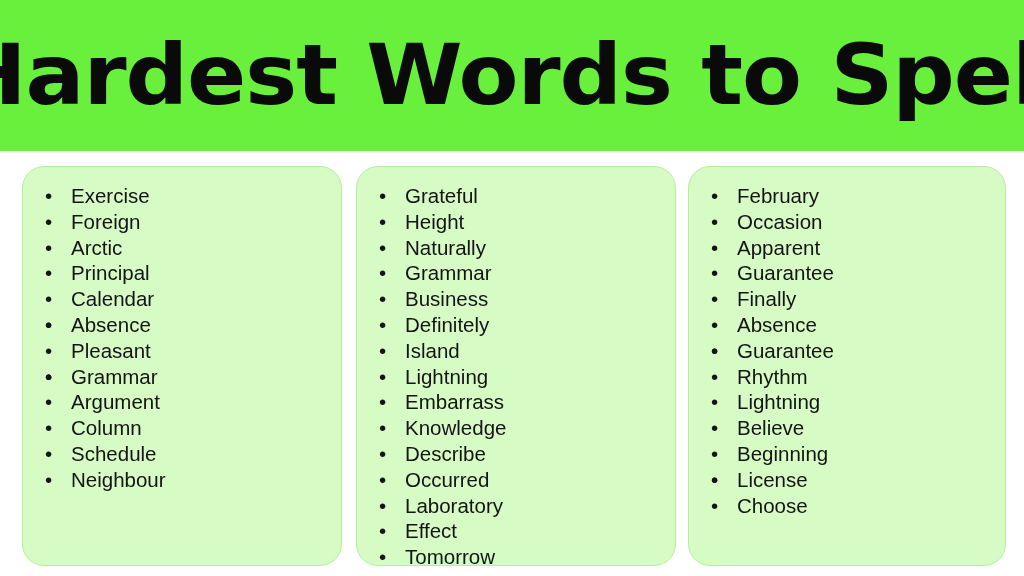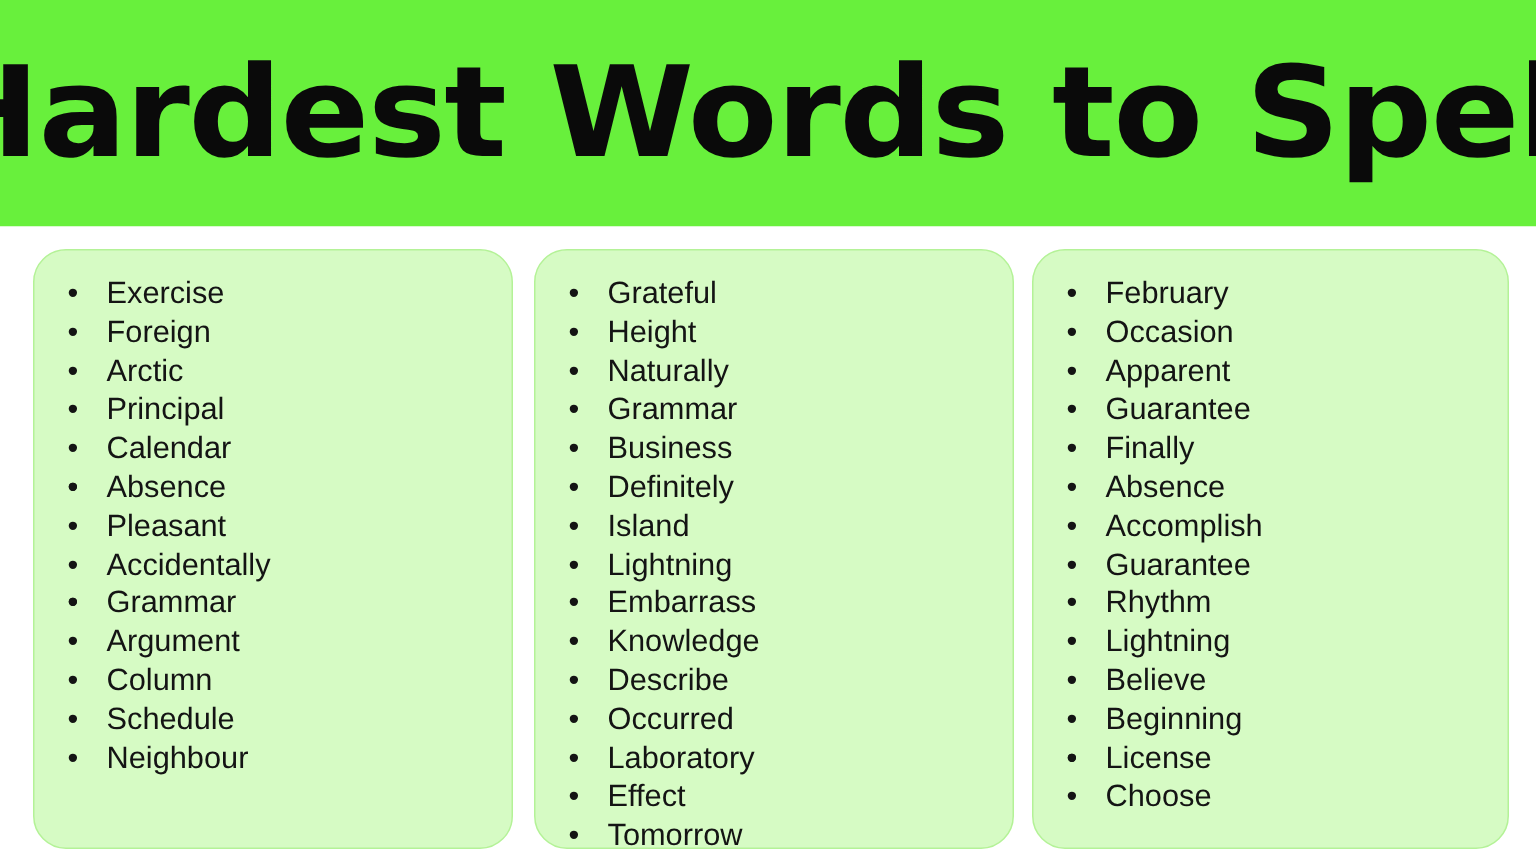--- a/index.html
+++ b/index.html
@@ -100,21 +100,21 @@
   <div class="word-card" id="word-card-1">
     <ul class="word-list" id="list-1">
         <li class="word-item"><span class="bullet">•</span><span>Exercise</span></li>
         <li class="word-item"><span class="bullet">•</span><span>Foreign</span></li>
         <li class="word-item"><span class="bullet">•</span><span>Arctic</span></li>
         <li class="word-item"><span class="bullet">•</span><span>Principal</span></li>
         <li class="word-item"><span class="bullet">•</span><span>Calendar</span></li>
         <li class="word-item"><span class="bullet">•</span></li>
         <li class="word-item"><span class="bullet">•</span><span>Absence</span></li>
         <li class="word-item"><span class="bullet">•</span><span>Pleasant</span></li>
-        <li class="word-item"><span class="bullet">•</span><span>Accidentally</span></li>
+        <li class="word-item"><span class="bullet">•</span></li>
         <li class="word-item"><span class="bullet">•</span></li>
         <li class="word-item"><span class="bullet">•</span><span>Grammar</span></li>
         <li class="word-item"><span class="bullet">•</span><span>Argument</span></li>
         <li class="word-item"><span class="bullet">•</span><span>Column</span></li>
         <li class="word-item"><span class="bullet">•</span><span>Schedule</span></li>
         <li class="word-item"><span class="bullet">•</span><span>Neighbour</span></li>
       </ul>
   </div>
 
   <div class="word-card" id="word-card-2">
@@ -138,21 +138,21 @@
   </div>
 
   <div class="word-card" id="word-card-3">
     <ul class="word-list" id="list-3">
         <li class="word-item"><span class="bullet">•</span><span>February</span></li>
         <li class="word-item"><span class="bullet">•</span><span>Occasion</span></li>
         <li class="word-item"><span class="bullet">•</span><span>Apparent</span></li>
         <li class="word-item"><span class="bullet">•</span><span>Guarantee</span></li>
         <li class="word-item"><span class="bullet">•</span><span>Finally</span></li>
         <li class="word-item"><span class="bullet">•</span><span>Absence</span></li>
-        <li class="word-item"><span class="bullet">•</span><span>Accomplish</span></li>
+        <li class="word-item"><span class="bullet">•</span></li>
         <li class="word-item"><span class="bullet">•</span><span>Guarantee</span></li>
         <li class="word-item"><span class="bullet">•</span><span>Rhythm</span></li>
         <li class="word-item"><span class="bullet">•</span><span>Lightning</span></li>
         <li class="word-item"><span class="bullet">•</span><span>Believe</span></li>
         <li class="word-item"><span class="bullet">•</span><span>Beginning</span></li>
         <li class="word-item"><span class="bullet">•</span></li>
         <li class="word-item"><span class="bullet">•</span><span>License</span></li>
         <li class="word-item"><span class="bullet">•</span><span>Choose</span></li>
       </ul>
   </div>

